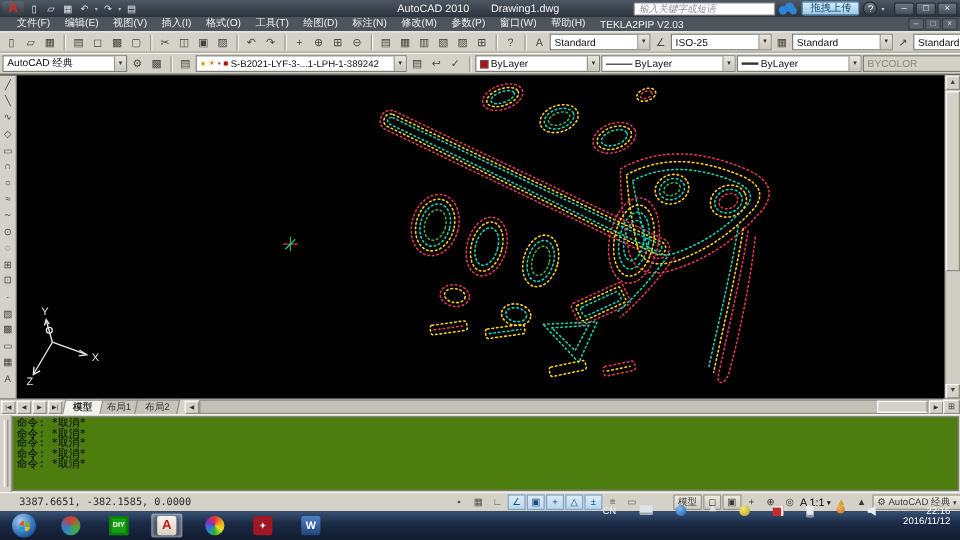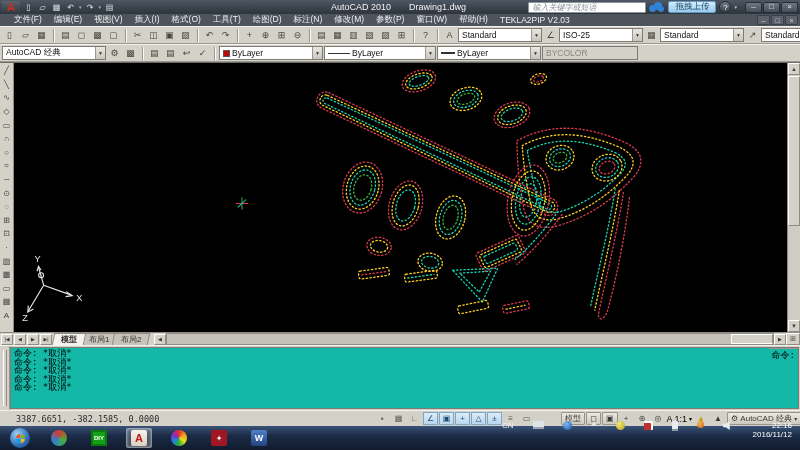--- a/index.html
+++ b/index.html
@@ -64,21 +64,21 @@
   .tab.active{background:#f4f2ee;font-weight:bold;z-index:2;}
   .hscroll{flex:1;display:flex;align-items:stretch;margin-left:8px;}
   .htrack{flex:1;background:#c3c0b7;border:1px solid #8f8c84;display:flex;}
   .hthumb{width:42px;margin-left:auto;background:#d4d1c8;border:1px solid #fff;border-right-color:#8f8c84;}
   .corner-btn{width:14px;background:#d4d1c8;border:1px solid #fff;border-right-color:#8f8c84;border-bottom-color:#8f8c84;display:flex;align-items:center;justify-content:center;font-size:7px;color:#444;}
 
   
   .cmdwin{height:65px;background:#d4d1c8;display:flex;flex:none;border-top:1px solid #f3f1ec;}
   .cmdgrip{width:10px;background:#d4d1c8;border-right:1px solid #9a978f;position:relative;}
   .cmdgrip:before{content:"";position:absolute;left:3px;top:4px;bottom:4px;width:2px;border-left:1px solid #fff;border-right:1px solid #8f8c84;}
-  .cmdbody{flex:1;display:flex;flex-direction:row;border:1px solid #7c7c74;background:#14b8a6;margin:1px 1px 1px 0;justify-content:space-between;}
+  .cmdbody{flex:1;display:flex;flex-direction:column;border:1px solid #7c7c74;background:#4d7c0f;margin:1px 1px 1px 0;justify-content:space-between;}
   .cmdhist{flex:1;padding:1px 3px;font-family:"DejaVu Sans Mono","Liberation Mono",monospace;font-size:9px;line-height:8.6px;color:#000;overflow:hidden;}
   .cmdline{height:13px;border-top:1px solid #9a978f;display:flex;align-items:center;padding:0 3px;font-family:"DejaVu Sans Mono","Liberation Mono",monospace;font-size:9px;color:#000;}
 
   
   .statusbar{height:16px;background:#d4d1c8;border-top:1px solid #f3f1ec;display:flex;align-items:center;padding:0 16px;flex:none;gap:1px;}
   .coords{font-family:"DejaVu Sans Mono","Liberation Mono",monospace;font-size:8.5px;color:#2a2a2a;width:168px;flex:none;}
   .togglegrp{display:flex;gap:1px;margin-left:190px;}
   .toggle{width:15px;height:13px;display:flex;align-items:center;justify-content:center;font-size:8px;color:#55554f;border:1px solid transparent;}
   .toggle.on{background:linear-gradient(#dcecf8,#b9d7ee);border:1px solid #7da7c9;color:#1d4d77;}
   .srgrp{display:flex;align-items:center;gap:1px;margin-left:26px;}
@@ -226,20 +226,28 @@
 
   <div class="toolbar">
     <div class="combo" style="width:104px">
       <span>AutoCAD 经典</span>
         <span class="arr">▼</span>
     </div>
     <span class="tbtn">⚙</span>
     <span class="tbtn">▩</span>
     <span class="tsep"></span>
     <span class="tbtn">▤</span>
+    <div class="combo" style="width:176px">
+      <span class="mini" style="color:#d8a800">●</span>
+      <span class="mini" style="color:#e07800">☀</span>
+      <span class="mini" style="color:#666">▪</span>
+      <span class="mini" style="color:#c00a0a">■</span>
+      <span style="font-size:8px;white-space:nowrap;overflow:hidden">S-B2021-LYF-3-...1-LPH-1-389242</span>
+      <span class="arr">▼</span>
+    </div>
     <span class="tbtn">▤</span>
     <span class="tbtn">↩</span>
     <span class="tbtn">✓</span>
     <span class="tsep"></span>
     <div class="combo" style="width:104px">
       <span class="swatch-red"></span>
       <span>ByLayer</span>
         <span class="arr">▼</span>
     </div>
     <div class="combo" style="width:112px">
@@ -450,23 +458,20 @@
   <div class="cmdwin">
     <div class="cmdgrip"></div>
     <div class="cmdbody">
       <div class="cmdhist">
         <div>命令: *取消*</div>
         <div>命令: *取消*</div>
         <div>命令: *取消*</div>
         <div>命令: *取消*</div>
         <div>命令: *取消*</div>
       </div>
-      <div class="cmdline">
-        <span>命令:</span>
-      </div>
     </div>
   </div>
 
   <div class="statusbar">
     <span class="coords">3387.6651, -382.1585, 0.0000</span>
     <div class="togglegrp">
       <span class="toggle">▪</span>
       <span class="toggle">▦</span>
       <span class="toggle">∟</span>
       <span class="toggle on">∠</span>

